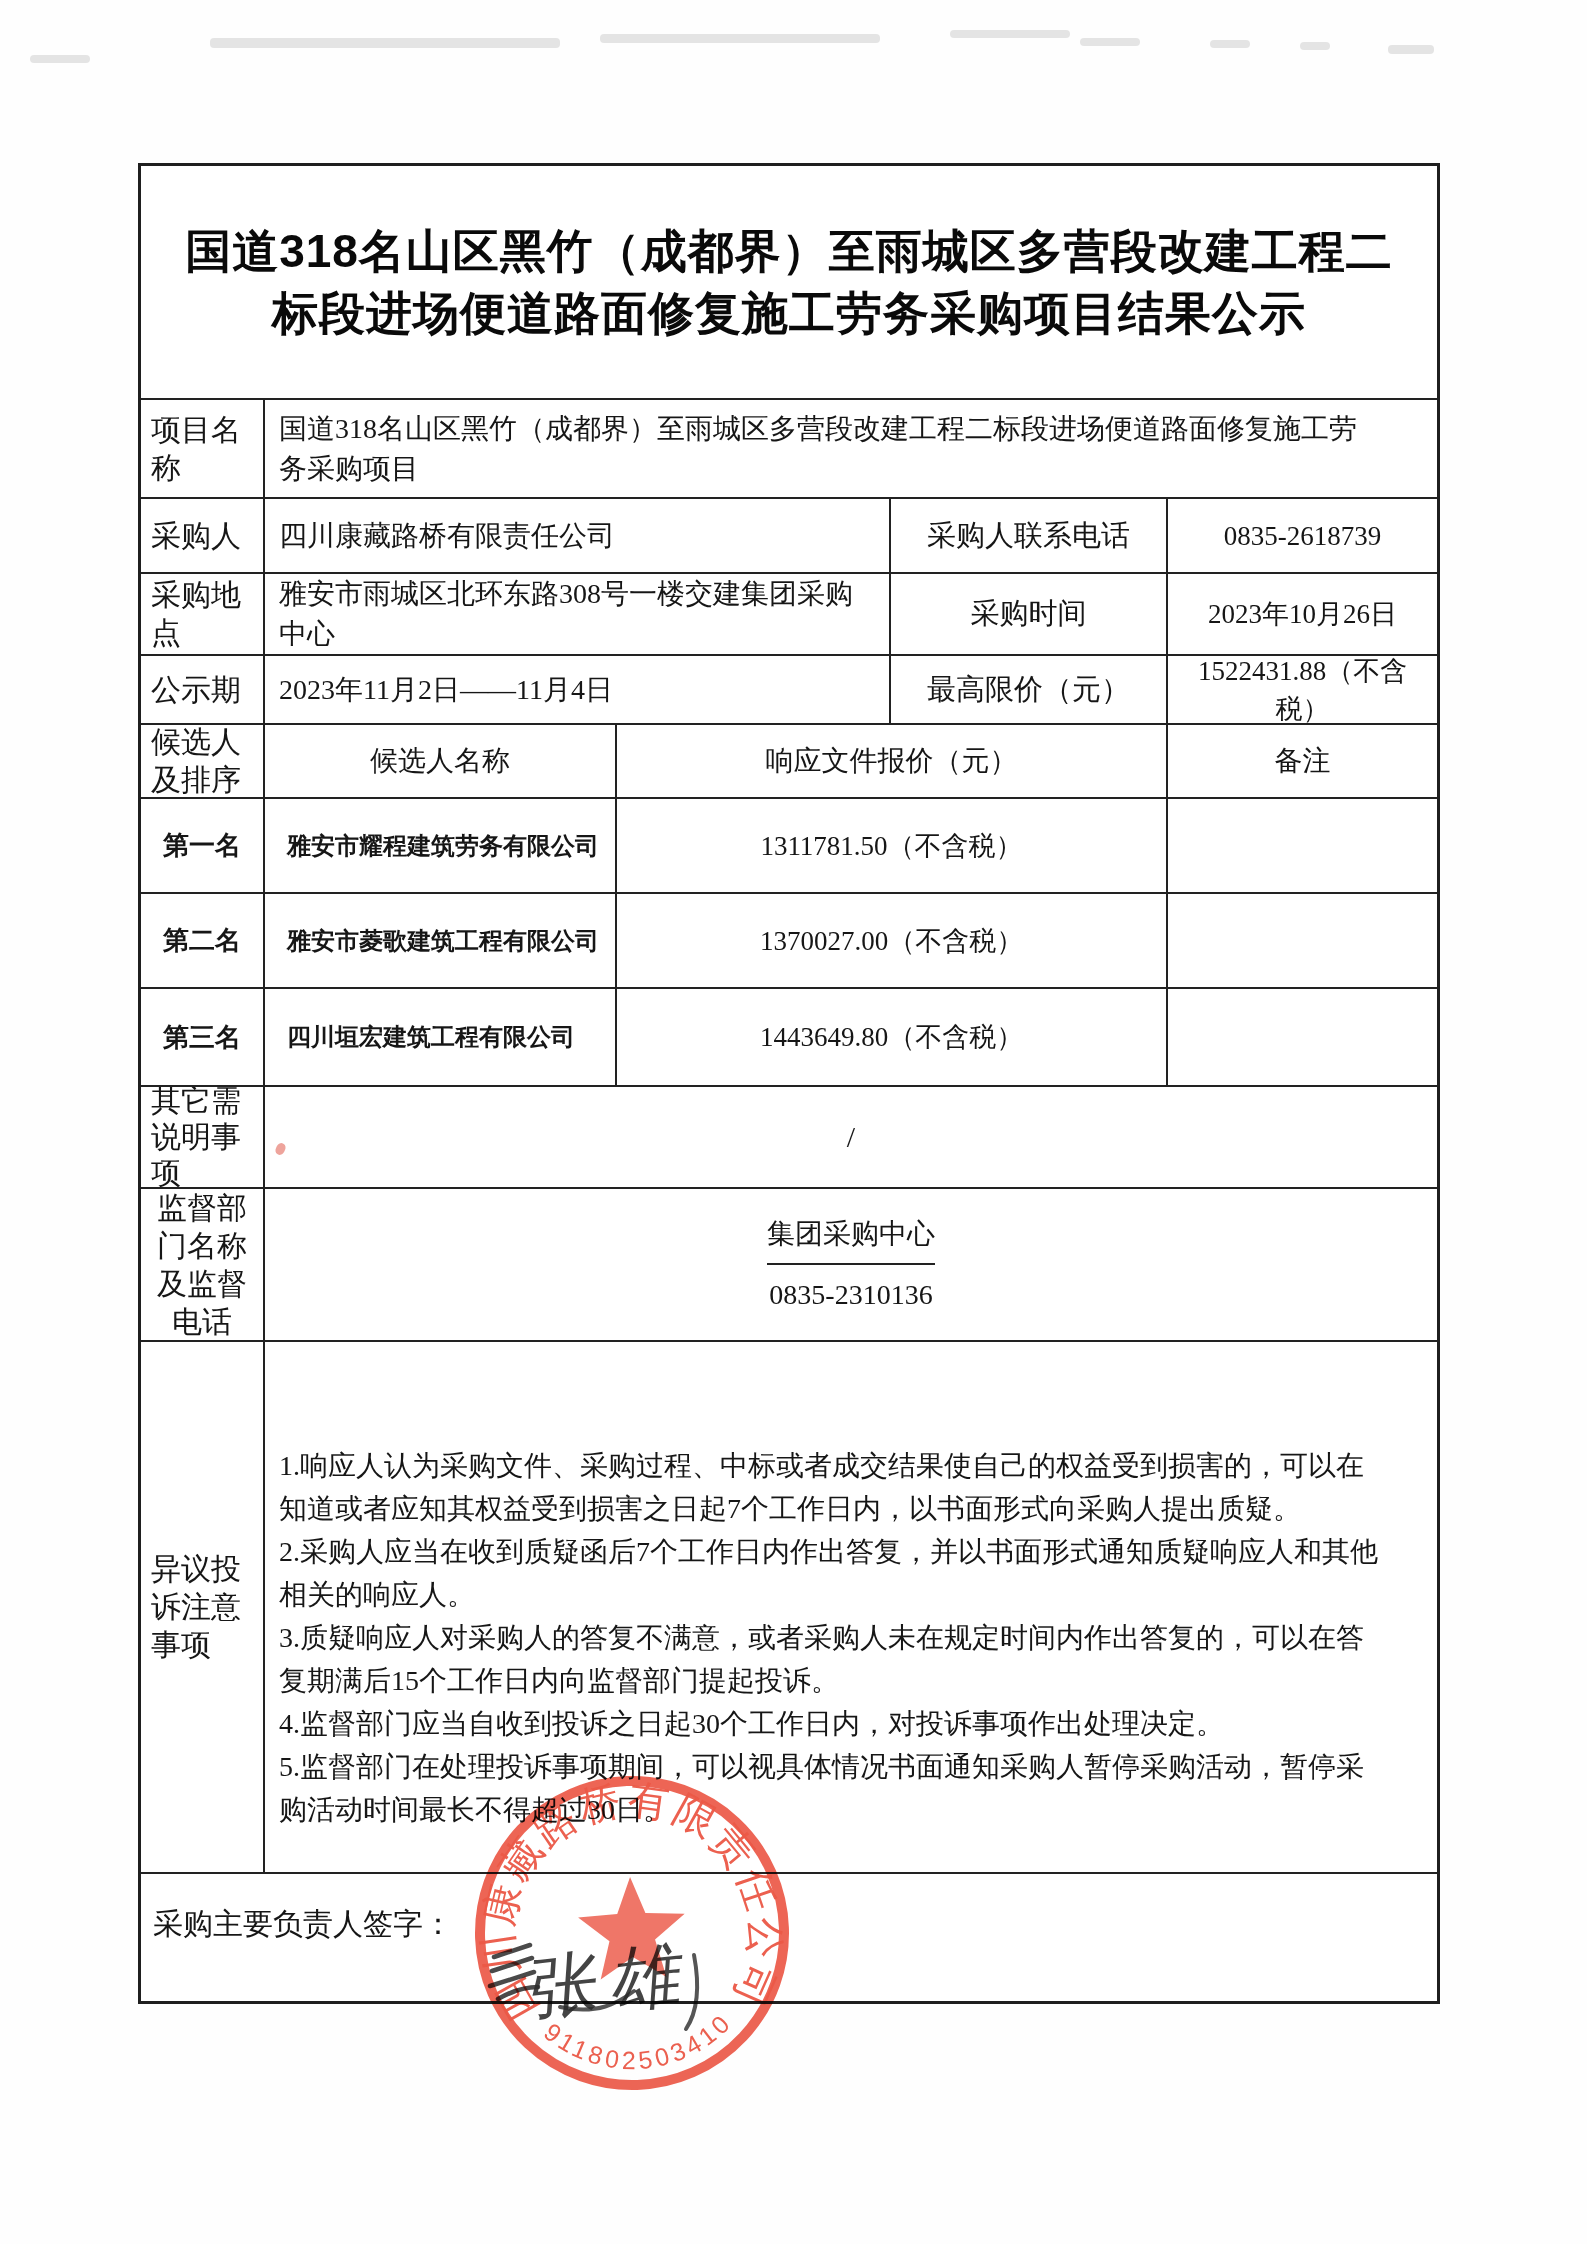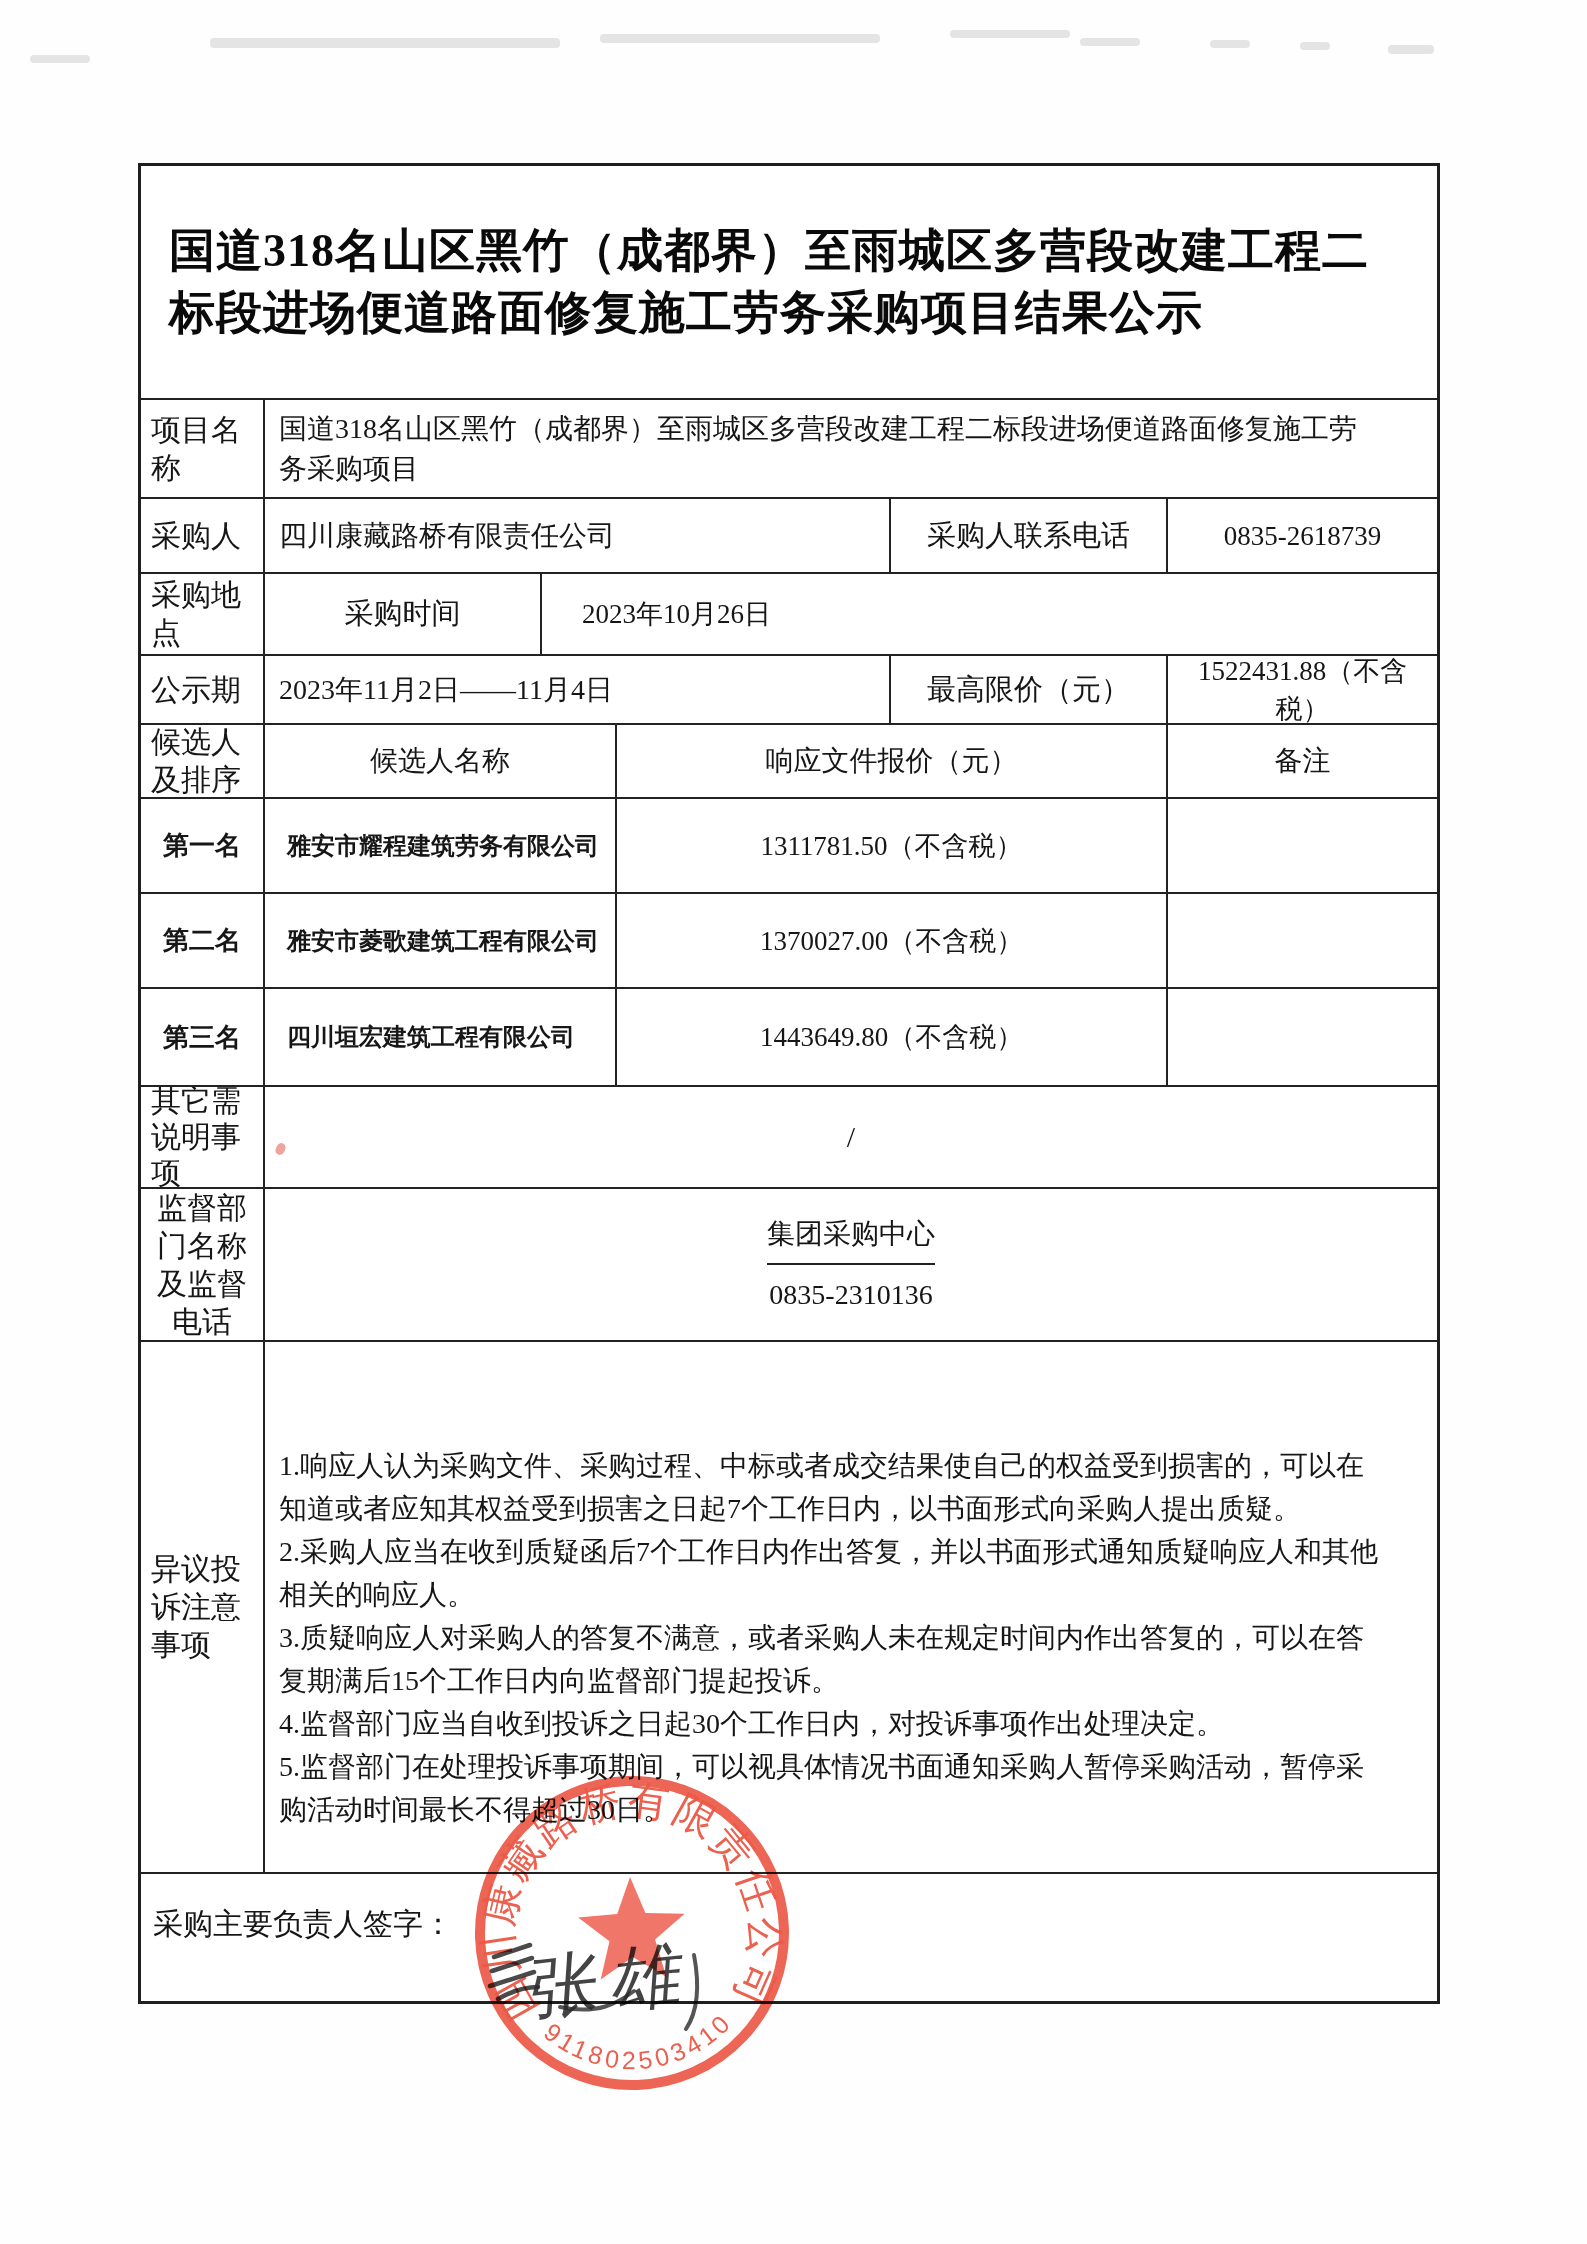--- a/index.html
+++ b/index.html
@@ -29,22 +29,22 @@
   .c-v1{width:626px;padding:0 10px 0 14px;font-size:28px;line-height:40px;}
   .c-mid{width:277px;justify-content:center;text-align:center;font-size:29px;}
   .c-endv{width:269px;justify-content:center;text-align:center;font-size:27px;line-height:38px;padding:0 8px;}
   .c-span{width:1172px;padding:0 10px 0 14px;font-size:28px;line-height:40px;}
   .c-name{width:352px;padding:0 6px 0 22px;font-size:24px;font-weight:bold;font-family:"Liberation Sans",sans-serif;}
   .c-price{width:551px;justify-content:center;text-align:center;font-size:27px;}
   .c-rank{width:124px;justify-content:center;text-align:center;font-size:26px;font-weight:bold;font-family:"Liberation Sans",sans-serif;}
   
   .r-title{height:234px;align-items:center;justify-content:center;}
   .page-title{
-    width:100%;max-width:1240px;margin:0 auto;
-    font-family:Liberation Serif, serif;font-weight:bold;
+    width:100%;max-width:1240px;margin:0 auto;text-align:center;
+    font-family:Liberation Sans, sans-serif;font-weight:bold;
     font-size:46px;line-height:62px;letter-spacing:1px;color:#0a0a0a;
   }
   .r-project{height:99px;}
   .r-purchaser{height:75px;}
   .r-location{height:82px;}
   .r-publicity{height:69px;}
   .r-candheader{height:74px;}
   .hdr{font-family:"Liberation Sans",sans-serif;font-size:28px;}
   .c-hname{width:352px;justify-content:center;text-align:center;}
   .c-hprice{width:551px;justify-content:center;text-align:center;}
@@ -94,20 +94,21 @@
 
   <div class="row r-purchaser">
     <div class="cell c-label">采购人</div>
     <div class="cell c-v1">四川康藏路桥有限责任公司</div>
     <div class="cell c-mid">采购人联系电话</div>
     <div class="cell c-endv endc">0835-2618739</div>
   </div>
 
   <div class="row r-location">
     <div class="cell c-label">采购地点</div>
+    <div class="cell c-v1">雅安市雨城区北环东路308号一楼交建集团采购中心</div>
     <div class="cell c-mid">采购时间</div>
     <div class="cell c-endv endc">2023年10月26日</div>
   </div>
 
   <div class="row r-publicity">
     <div class="cell c-label">公示期</div>
     <div class="cell c-v1">2023年11月2日——11月4日</div>
     <div class="cell c-mid">最高限价（元）</div>
     <div class="cell c-endv endc">1522431.88（不含税）</div>
   </div>

